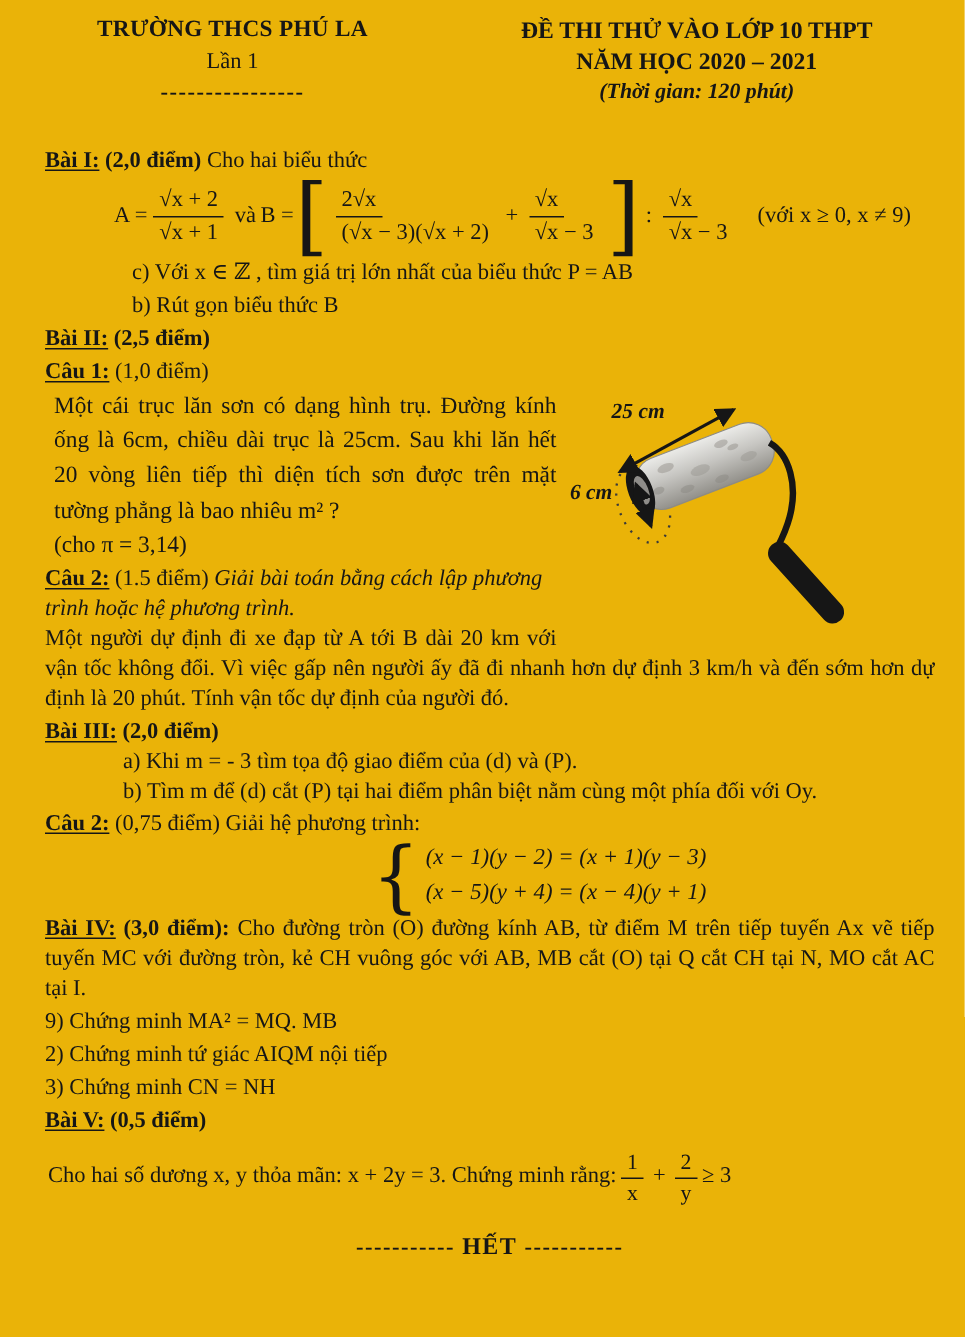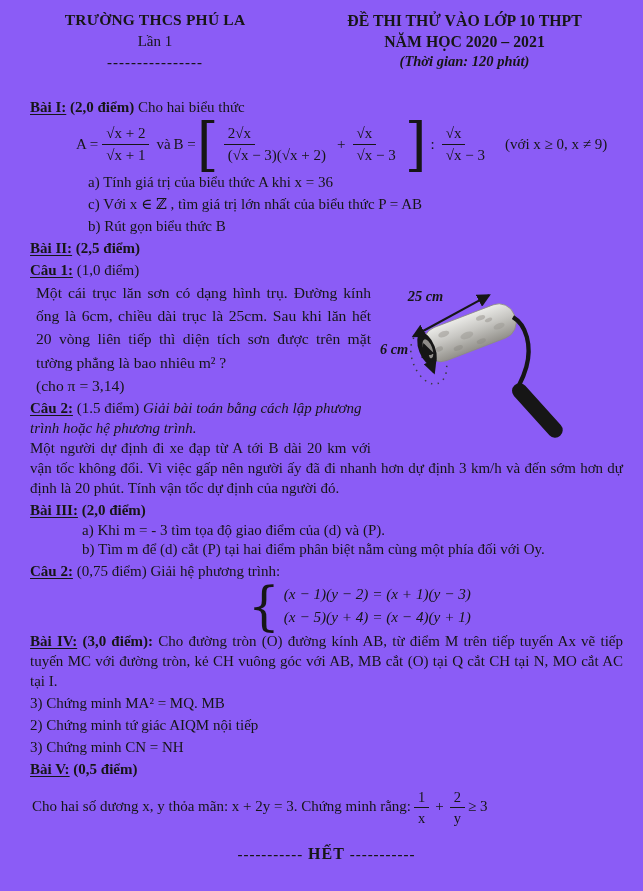--- a/index.html
+++ b/index.html
@@ -3,21 +3,21 @@
 <meta charset="utf-8">
 <style>
   * { margin:0; padding:0; box-sizing:border-box; }
   html,body { background:#fff; }
   body {
     width:643px; height:891px; overflow:hidden;
     color:#161616;
     font-family:"Liberation Serif","DejaVu Serif",serif;
     font-size:15px; line-height:1.33;
   }
-  .page { width:643px; height:891px; padding:10px 20px 0 30px; background:#8b5cf6; }
+  .page { width:643px; height:891px; padding:10px 20px 0 30px; background:#eab308; }
 
   
   .header { display:flex; margin-bottom:26px; }
   .header-left { width:250px; text-align:center; }
   .school { font-weight:bold; font-size:15.5px; letter-spacing:.2px; }
   .attempt { margin-top:1px; }
   .divider { font-weight:bold; letter-spacing:1px; margin-top:1px; }
   .header-right { flex:1; text-align:center; padding-left:26px; }
   .exam-title { font-weight:bold; font-size:15.8px; }
   .duration { font-weight:bold; font-style:italic; font-size:14.5px; }
@@ -104,21 +104,20 @@
         </span>
       <span class="bracket">]</span>
       <span class="op">:</span>
       <span class="frac">
           <span class="num">√x</span>
           <span class="den">√x − 3</span>
         </span>
       <span class="cond">(với x ≥ 0, x ≠ 9)</span>
     </div>
     <div class="items">
-      <div>a)  Tính giá trị của biểu thức A khi x = 36</div>
       <div>c)  Với x ∈ ℤ , tìm giá trị lớn nhất của biểu thức P = AB</div>
       <div>b)  Rút gọn biểu thức B</div>
     </div>
   </div>
 
   <div>
     <div class="h-line">
       <span class="sec-label">Bài II:</span>
       <span class="b">(2,5 điểm)</span>
     </div>
@@ -197,21 +196,21 @@
       </span>
     </div>
   </div>
 
   <div>
     <p class="just">
       <span class="sec-label">Bài IV:</span>
       <span class="b">(3,0 điểm):</span>
       <span>Cho đường tròn (O) đường kính AB, từ điểm M trên tiếp tuyến Ax vẽ tiếp tuyến MC với đường tròn, kẻ CH vuông góc với AB, MB cắt (O) tại Q cắt CH tại N, MO cắt AC tại I.</span>
     </p>
-    <div class="h-line">3) Chứng minh MA² = MQ. MB</div>
+    <div class="h-line">9) Chứng minh MA² = MQ. MB</div>
     <div class="h-line">2) Chứng minh tứ giác AIQM nội tiếp</div>
     <div class="h-line">3) Chứng minh CN = NH</div>
   </div>
 
   <div>
     <div class="h-line">
       <span class="sec-label">Bài V:</span>
       <span class="b">(0,5 điểm)</span>
     </div>
     <div class="bai5-row">

